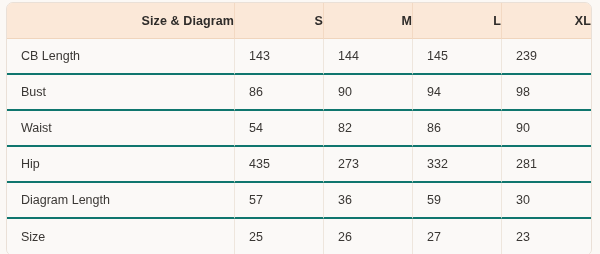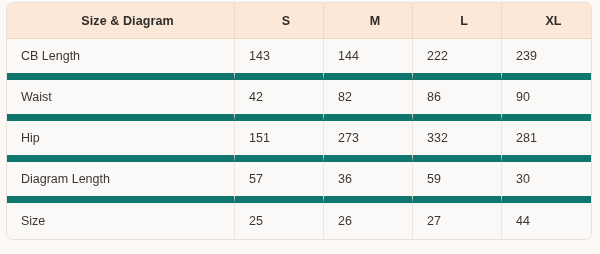--- a/index.html
+++ b/index.html
@@ -39,42 +39,42 @@
 
   thead tr.header-row {
     background: #fbe8d8;
   }
 
   thead th {
     background: #fbe8d8;
     color: #2f2c2a;
     font-size: 12.5px;
     font-weight: bold;
-    text-align: center;
+    text-align: right;
     padding: 10px 0 10px 14px;
     height: 36px;
     box-sizing: border-box;
     border-right: 1px solid #f3d9c3;
     border-bottom: 1px solid #f0d5bd;
     white-space: nowrap;
     letter-spacing: 0.1px;
   }
   thead th:last-child { border-right: none; }
 
   tbody td {
     background: #fbf9f7;
     color: #3a3734;
     font-size: 12.5px;
     font-weight: normal;
     text-align: left;
     padding: 10px 0 10px 14px;
     height: 36px;
     box-sizing: border-box;
     border-right: 1px solid #eee6dd;
-    border-bottom: 7px solid #0f766e;
+    border-bottom: 2px solid #0f766e;
     white-space: nowrap;
   }
   tbody td:last-child { border-right: none; }
   tbody tr:last-child td { border-bottom: none; }
 </style>
 </head>
 <body>
 
 <div id="size-chart-wrapper">
   <table class="size-chart">
@@ -92,46 +92,53 @@
         <th>M</th>
         <th>L</th>
         <th>XL</th>
       </tr>
     </thead>
     <tbody>
       <tr>
         <td>CB Length</td>
         <td>143</td>
         <td>144</td>
-        <td>222</td>
+        <td>145</td>
         <td>239</td>
       </tr>
       <tr>
+        <td>Bust</td>
+        <td>86</td>
+        <td>90</td>
+        <td>94</td>
+        <td>98</td>
+      </tr>
+      <tr>
         <td>Waist</td>
-        <td>42</td>
+        <td>54</td>
         <td>82</td>
         <td>86</td>
         <td>90</td>
       </tr>
       <tr>
         <td>Hip</td>
-        <td>151</td>
+        <td>435</td>
         <td>273</td>
         <td>332</td>
         <td>281</td>
       </tr>
       <tr>
         <td>Diagram Length</td>
         <td>57</td>
         <td>36</td>
         <td>59</td>
         <td>30</td>
       </tr>
       <tr>
         <td>Size</td>
         <td>25</td>
         <td>26</td>
         <td>27</td>
-        <td>44</td>
+        <td>23</td>
       </tr>
     </tbody>
   </table>
 </div>
 
 </body></html>

